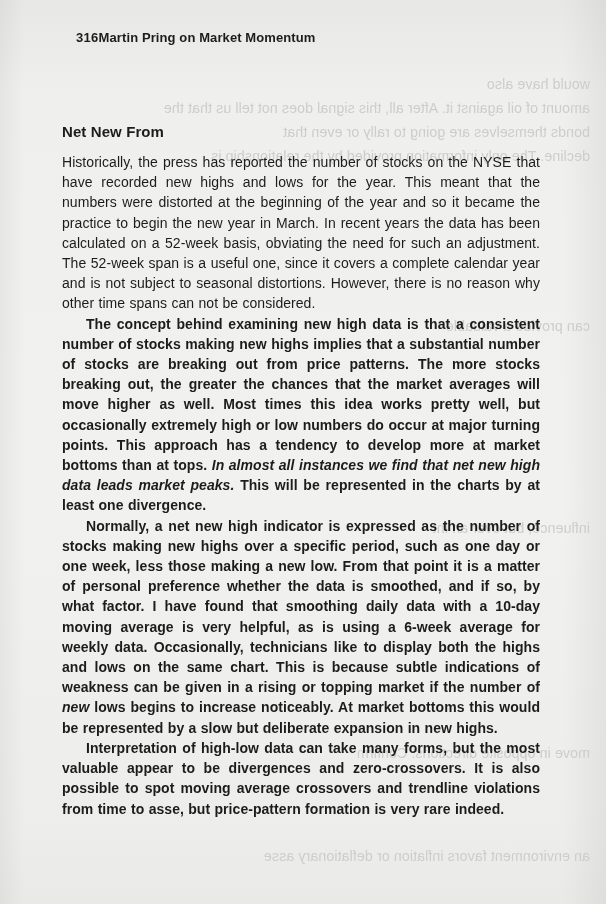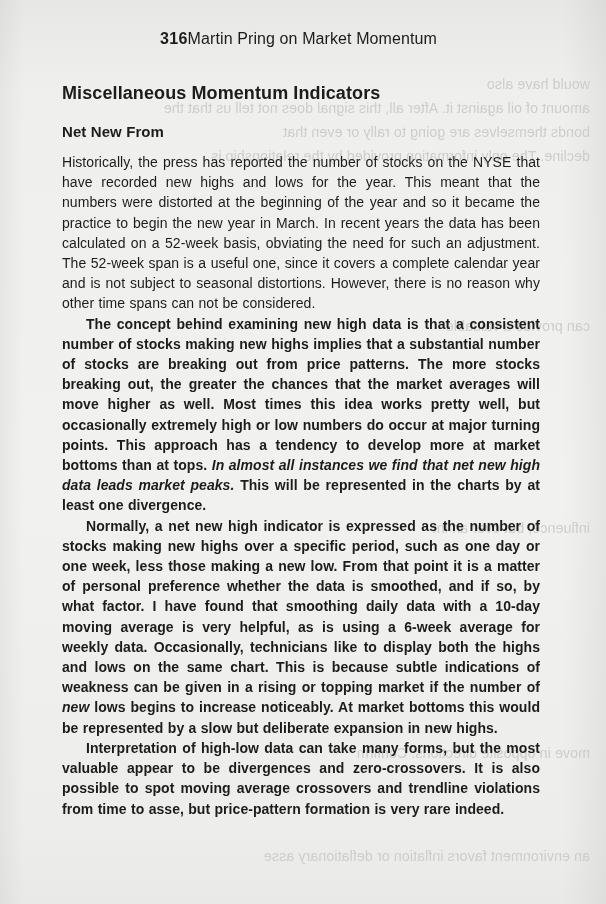--- a/index.html
+++ b/index.html
@@ -15,33 +15,33 @@
     background:
       linear-gradient(90deg, rgba(0,0,0,0.045) 0%, rgba(0,0,0,0.0) 4%, rgba(0,0,0,0.0) 93%, rgba(0,0,0,0.05) 100%),
       linear-gradient(180deg, #e7e7e5 0%, #efefed 10%, #f1f1ef 55%, #ededeb 92%, #e9e9e7 100%);
     font-family: "Liberation Sans", sans-serif;
     color: #1c1c1c;
     -webkit-font-smoothing: antialiased;
   }
   .running-head {
     position: absolute;
     top: 30px;
-    left: 57px;
+    left: 76px;
     right: 66px;
     display: flex;
-    justify-content: center;
+    justify-content: flex-start;
     align-items: baseline;
-    font-size: 16px;
+    font-size: 13px;
   }
   .page-number {
     font-weight: bold;
     letter-spacing: 0.3px;
   }
   .book-title {
-    font-weight: normal;
+    font-weight: bold;
     letter-spacing: 0.1px;
   }
   .section-heading {
     position: absolute;
     top: 71px;
     left: 62px;
     font-size: 18px;
     font-weight: bold;
     letter-spacing: 0.1px;
   }
@@ -101,21 +101,20 @@
   <div class="bleed-line" style="top:318px;">can provide a valuable</div>
   <div class="bleed-line" style="top:520px;">influence, but over an int</div>
   <div class="bleed-line" style="top:745px;">move in opposite directions. Confirm</div>
   <div class="bleed-line" style="top:848px;">an environment favors inflation or deflationary asse</div>
 
   <div class="running-head">
     <span class="page-number">316</span>
     <span class="book-title">Martin Pring on Market Momentum</span>
   </div>
 
-  <h1 class="section-heading">Miscellaneous Momentum Indicators</h1>
   <h2 class="subsection-heading">Net New From</h2>
 
   <div class="body-text">
     <p>Historically, the press has reported the number of stocks on the NYSE that have recorded new highs and lows for the year. This meant that the numbers were distorted at the beginning of the year and so it became the practice to begin the new year in March. In recent years the data has been calculated on a 52-week basis, obviating the need for such an adjustment. The 52-week span is a useful one, since it covers a complete calendar year and is not subject to seasonal distortions. However, there is no reason why other time spans can not be considered.</p>
     <p class="indent"><span>The concept behind examining new high data is that a consistent number of stocks making new highs implies that a substantial number of stocks are breaking out from price patterns. The more stocks breaking out, the greater the chances that the market averages will move higher as well. Most times this idea works pretty well, but occasionally extremely high or low numbers do occur at major turning points. This approach has a tendency to develop more at market bottoms than at tops. </span><span class="italic">In almost all instances we find that net new high data leads market peaks.</span><span> This will be represented in the charts by at least one divergence.</span></p>
     <p class="indent"><span>Normally, a net new high indicator is expressed as the number of stocks making new highs over a specific period, such as one day or one week, less those making a new low. From that point it is a matter of personal preference whether the data is smoothed, and if so, by what factor. I have found that smoothing daily data with a 10-day moving average is very helpful, as is using a 6-week average for weekly data. Occasionally, technicians like to display both the highs and lows on the same chart. This is because subtle indications of weakness can be given in a rising or topping market if the number of </span><span class="italic">new</span><span> lows begins to increase noticeably. At market bottoms this would be represented by a slow but deliberate expansion in new highs.</span></p>
     <p class="indent">Interpretation of high-low data can take many forms, but the most valuable appear to be divergences and zero-crossovers. It is also possible to spot moving average crossovers and trendline violations from time to asse, but price-pattern formation is very rare indeed.</p>
   </div>
 
 </div>

